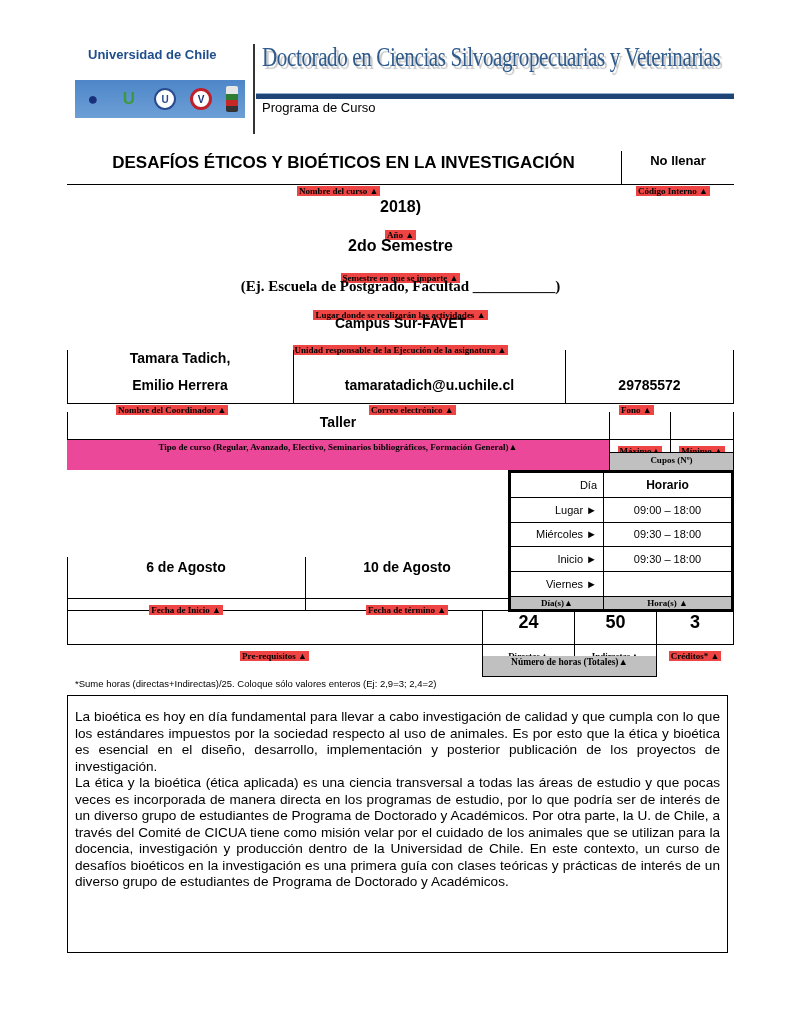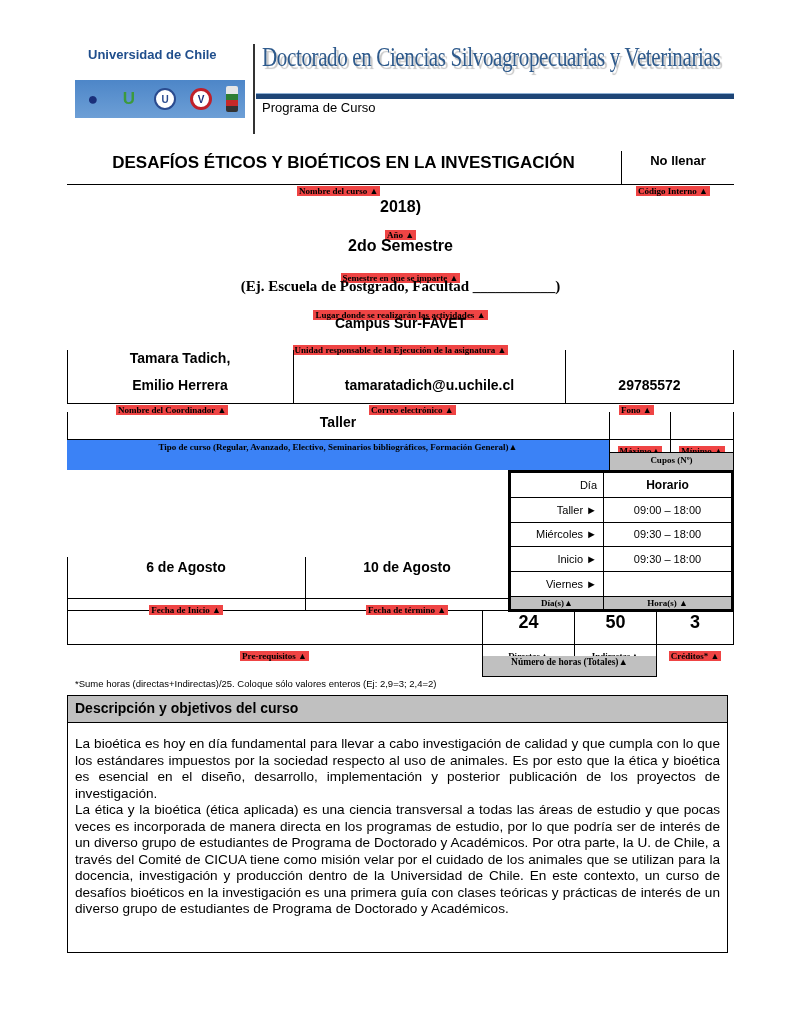--- a/index.html
+++ b/index.html
@@ -85,21 +85,21 @@
 <span class="abs lbl" style="left:116px;top:405px;">Nombre del Coordinador ▲</span>
 <span class="abs lbl" style="left:369px;top:405px;">Correo electrónico ▲</span>
 <span class="abs lbl" style="left:619px;top:405px;">Fono ▲</span>
 
 <div class="abs line" style="left:67px;top:412px;width:1px;height:28px;"></div>
 <div class="abs line" style="left:609px;top:412px;width:1px;height:58px;"></div>
 <div class="abs line" style="left:670px;top:412px;width:1px;height:40px;"></div>
 <div class="abs line" style="left:733px;top:412px;width:1px;height:58px;"></div>
 <div class="abs line" style="left:67px;top:439px;width:667px;height:1px;"></div>
 <div class="abs center b" style="left:67px;top:414px;width:542px;font-size:14px;">Taller</div>
-<div class="abs" style="left:67px;top:440px;width:542px;height:30px;background:#3b82f6;">
+<div class="abs" style="left:67px;top:440px;width:542px;height:30px;background:#ec4899;">
   <div class="center serif b" style="font-size:9px;margin-top:2px;">Tipo de curso (Regular, Avanzado, Electivo, Seminarios bibliográficos, Formación General)▲</div>
 </div>
 <div class="abs center" style="left:610px;top:440px;width:60px;height:12px;"><span class="lbl">Máximo▲</span></div>
 <div class="abs center" style="left:671px;top:440px;width:62px;height:12px;"><span class="lbl">Mínimo ▲</span></div>
 <div class="abs center serif" style="left:610px;top:452px;width:123px;height:18px;background:#c0c0c0;font-size:9px;font-weight:bold;line-height:14px;border-top:1px solid #000;">Cupos (Nº)</div>
 
 <div class="abs line" style="left:67px;top:557px;width:1px;height:54px;"></div>
 <div class="abs line" style="left:305px;top:557px;width:1px;height:54px;"></div>
 <div class="abs line" style="left:67px;top:598px;width:441px;height:1px;"></div>
 <div class="abs line" style="left:67px;top:610px;width:441px;height:1px;"></div>
@@ -109,21 +109,21 @@
 <div class="abs center" style="left:306px;top:599px;width:202px;"><span class="lbl">Fecha de término ▲</span></div>
 
 <div class="abs" id="sched">
   <table>
     <tbody>
         <tr class="head">
       <td class="day">Día</td>
       <td class="hr">Horario</td>
     </tr>
     <tr>
-      <td class="day">Taller ►</td>
+      <td class="day">Lugar ►</td>
       <td class="hr">09:00 – 18:00</td>
     </tr>
     <tr>
       <td class="day">Miércoles ►</td>
       <td class="hr">09:30 – 18:00</td>
     </tr>
     <tr>
       <td class="day">Inicio ►</td>
       <td class="hr">09:30 – 18:00</td>
     </tr>
@@ -149,18 +149,17 @@
 <div class="abs center b" style="left:575px;top:612px;width:81px;font-size:18px;">50</div>
 <div class="abs center b" style="left:657px;top:612px;width:76px;font-size:18px;">3</div>
 <div class="abs center" style="left:67px;top:645px;width:415px;"><span class="lbl">Pre-requisitos ▲</span></div>
 <div class="abs center" style="left:483px;top:645px;width:91px;"><span class="lbl" style="background:none;">Directas▲</span></div>
 <div class="abs center" style="left:575px;top:645px;width:81px;"><span class="lbl" style="background:none;">Indirectas▲</span></div>
 <div class="abs center" style="left:657px;top:645px;width:76px;"><span class="lbl">Créditos* ▲</span></div>
 <div class="abs center serif" style="left:483px;top:656px;width:173px;height:20px;background:#c0c0c0;font-size:9.5px;font-weight:bold;line-height:13px;border-bottom:1px solid #000;">Número de horas (Totales)▲</div>
 <div class="abs" style="left:75px;top:678px;font-size:9.5px;">*Sume horas (directas+Indirectas)/25. Coloque sólo valores enteros (Ej: 2,9=3; 2,4=2)</div>
 
 <div class="abs" id="desc-box">
-  <div id="desc-head">Descripción y objetivos del curso</div>
   <div id="desc-body">
     <p>La bioética es hoy en día fundamental para llevar a cabo investigación de calidad y que cumpla con lo que los estándares impuestos por la sociedad respecto al uso de animales. Es por esto que la ética y bioética es esencial en el diseño, desarrollo, implementación y posterior publicación de los proyectos de investigación.</p>
     <p>La ética y la bioética (ética aplicada) es una ciencia transversal a todas las áreas de estudio y que pocas veces es incorporada de manera directa en los programas de estudio, por lo que podría ser de interés de un diverso grupo de estudiantes de Programa de Doctorado y Académicos. Por otra parte, la U. de Chile, a través del Comité de CICUA tiene como misión velar por el cuidado de los animales que se utilizan para la docencia, investigación y producción dentro de la Universidad de Chile. En este contexto, un curso de desafíos bioéticos en la investigación es una primera guía con clases teóricas y prácticas de interés de un diverso grupo de estudiantes de Programa de Doctorado y Académicos.</p>
   </div>
 </div>
 
 </body></html>

